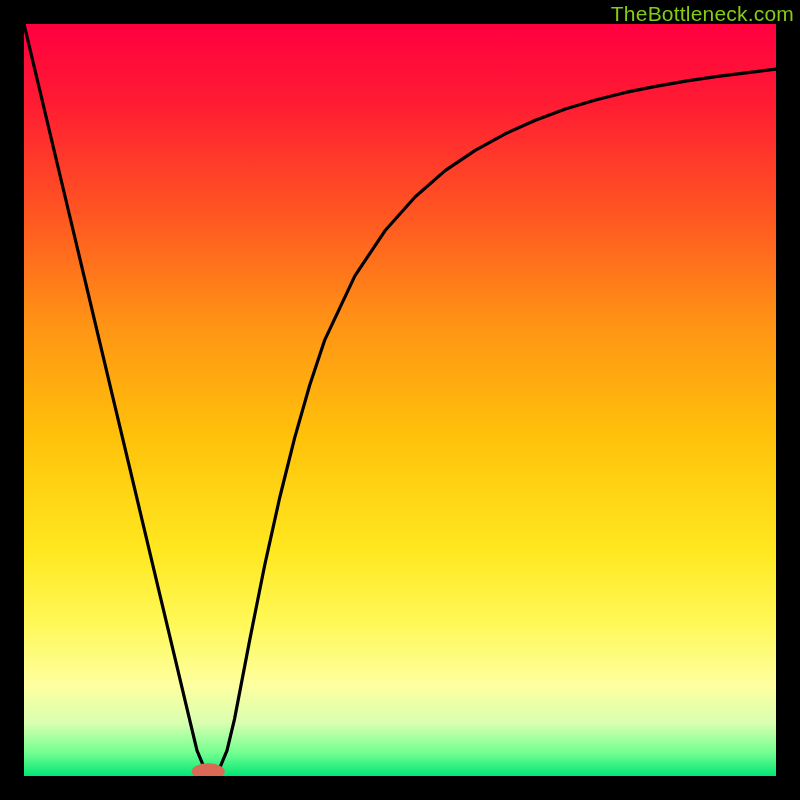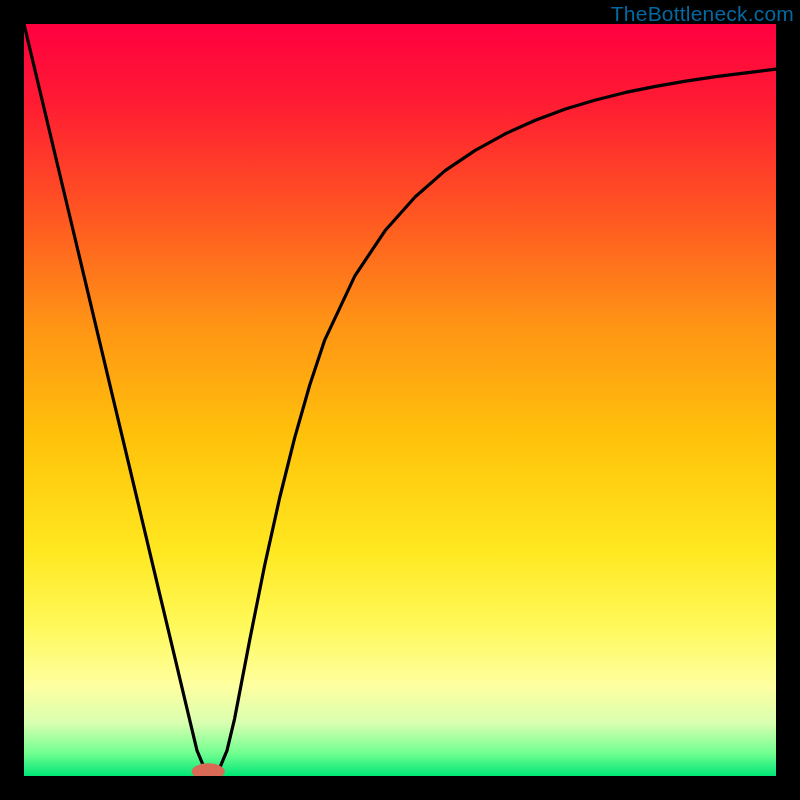--- a/index.html
+++ b/index.html
@@ -23,21 +23,21 @@
     position: absolute;
     left: 0;
     top: 0;
     width: 752px;
     height: 752px;
   }
   .watermark {
     position: absolute;
     top: 2px;
     right: 6px;
-    color: #0369a1;
+    color: #84cc16;
     font-size: 21px;
     font-weight: 500;
     letter-spacing: 0.2px;
   }
   svg {
     display: block;
   }
 </style>
 </head>
 <body>

